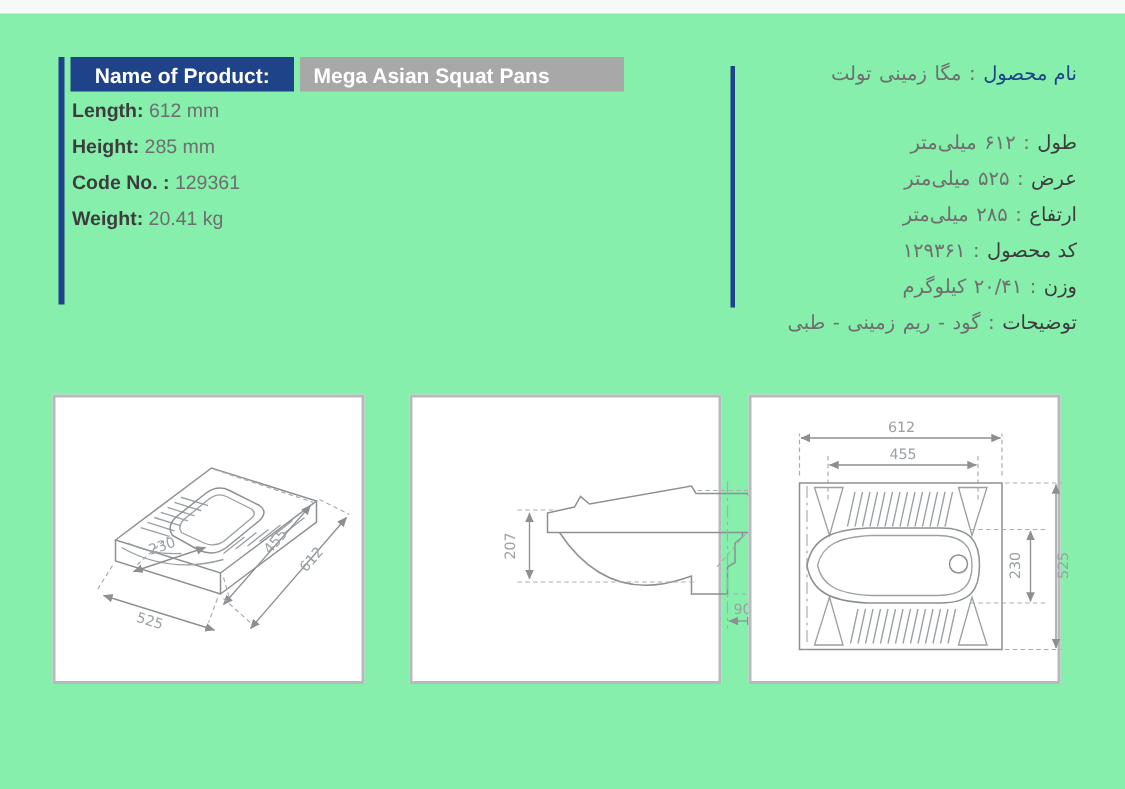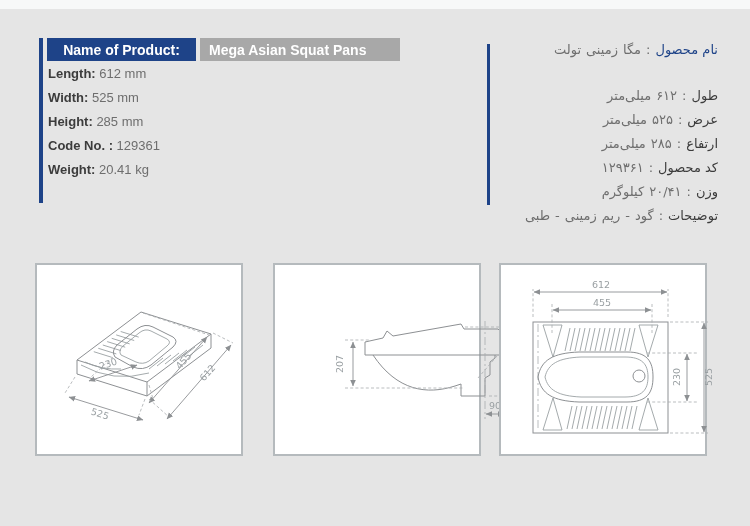--- a/index.html
+++ b/index.html
@@ -1,26 +1,26 @@
 <!DOCTYPE html>
 <html><head>
 <meta charset="utf-8">
 <style>
   html,body{margin:0;padding:0;background:#ffffff;}
-  #page{position:relative;width:750px;height:526px;background:#e5e5e5;overflow:hidden;
+  #page{position:relative;width:750px;height:526px;background:#86efac;overflow:hidden;
         font-family:"Liberation Sans","DejaVu Sans",sans-serif;}
   #top-strip{position:absolute;left:0;top:0;width:750px;height:9px;background:#f7f8f8;}
 
   
   #en-accent-bar{position:absolute;left:39px;top:38px;width:4px;height:165px;background:#1e4388;}
   #header-row{position:absolute;left:47px;top:38px;height:23px;display:flex;}
   #name-label-box{background:#1e4388;color:#ffffff;font-weight:bold;font-size:14px;
     width:149px;display:flex;align-items:center;justify-content:center;}
   #name-value-box{background:#a8a8a8;color:#ffffff;font-weight:bold;font-size:14px;
-    width:200px;margin-left:4px;display:flex;align-items:center;padding-left:9px;box-sizing:border-box;}
+    width:216px;margin-left:4px;display:flex;align-items:center;padding-left:9px;box-sizing:border-box;}
 
   
   #en-specs{position:absolute;left:48px;top:66px;width:330px;}
   .spec-row{height:23.9px;display:flex;align-items:flex-start;font-size:13px;}
   .spec-label{font-weight:bold;color:#3c3c3c;white-space:pre;}
   .spec-value{color:#6e6e6e;white-space:pre;}
 
   
   #fa-accent-bar{position:absolute;left:487px;top:44px;width:3px;height:161px;background:#1e4388;}
   #fa-specs{position:absolute;right:32px;top:38px;text-align:right;direction:ltr;
@@ -55,24 +55,20 @@
     <div id="name-label-box">Name of Product:</div>
     <div id="name-value-box">Mega Asian Squat  Pans</div>
   </div>
 
   <div id="en-specs">
       <div class="spec-row">
         <span class="spec-label">Length:</span>
         <span class="spec-value"> 612 mm</span>
       </div>
       <div class="spec-row">
-        <span class="spec-label">Width:</span>
-        <span class="spec-value"> 525 mm</span>
-      </div>
-      <div class="spec-row">
         <span class="spec-label">Height:</span>
         <span class="spec-value"> 285 mm</span>
       </div>
       <div class="spec-row">
         <span class="spec-label">Code No. :</span>
         <span class="spec-value"> 129361</span>
       </div>
       <div class="spec-row">
         <span class="spec-label">Weight:</span>
         <span class="spec-value"> 20.41 kg</span>

